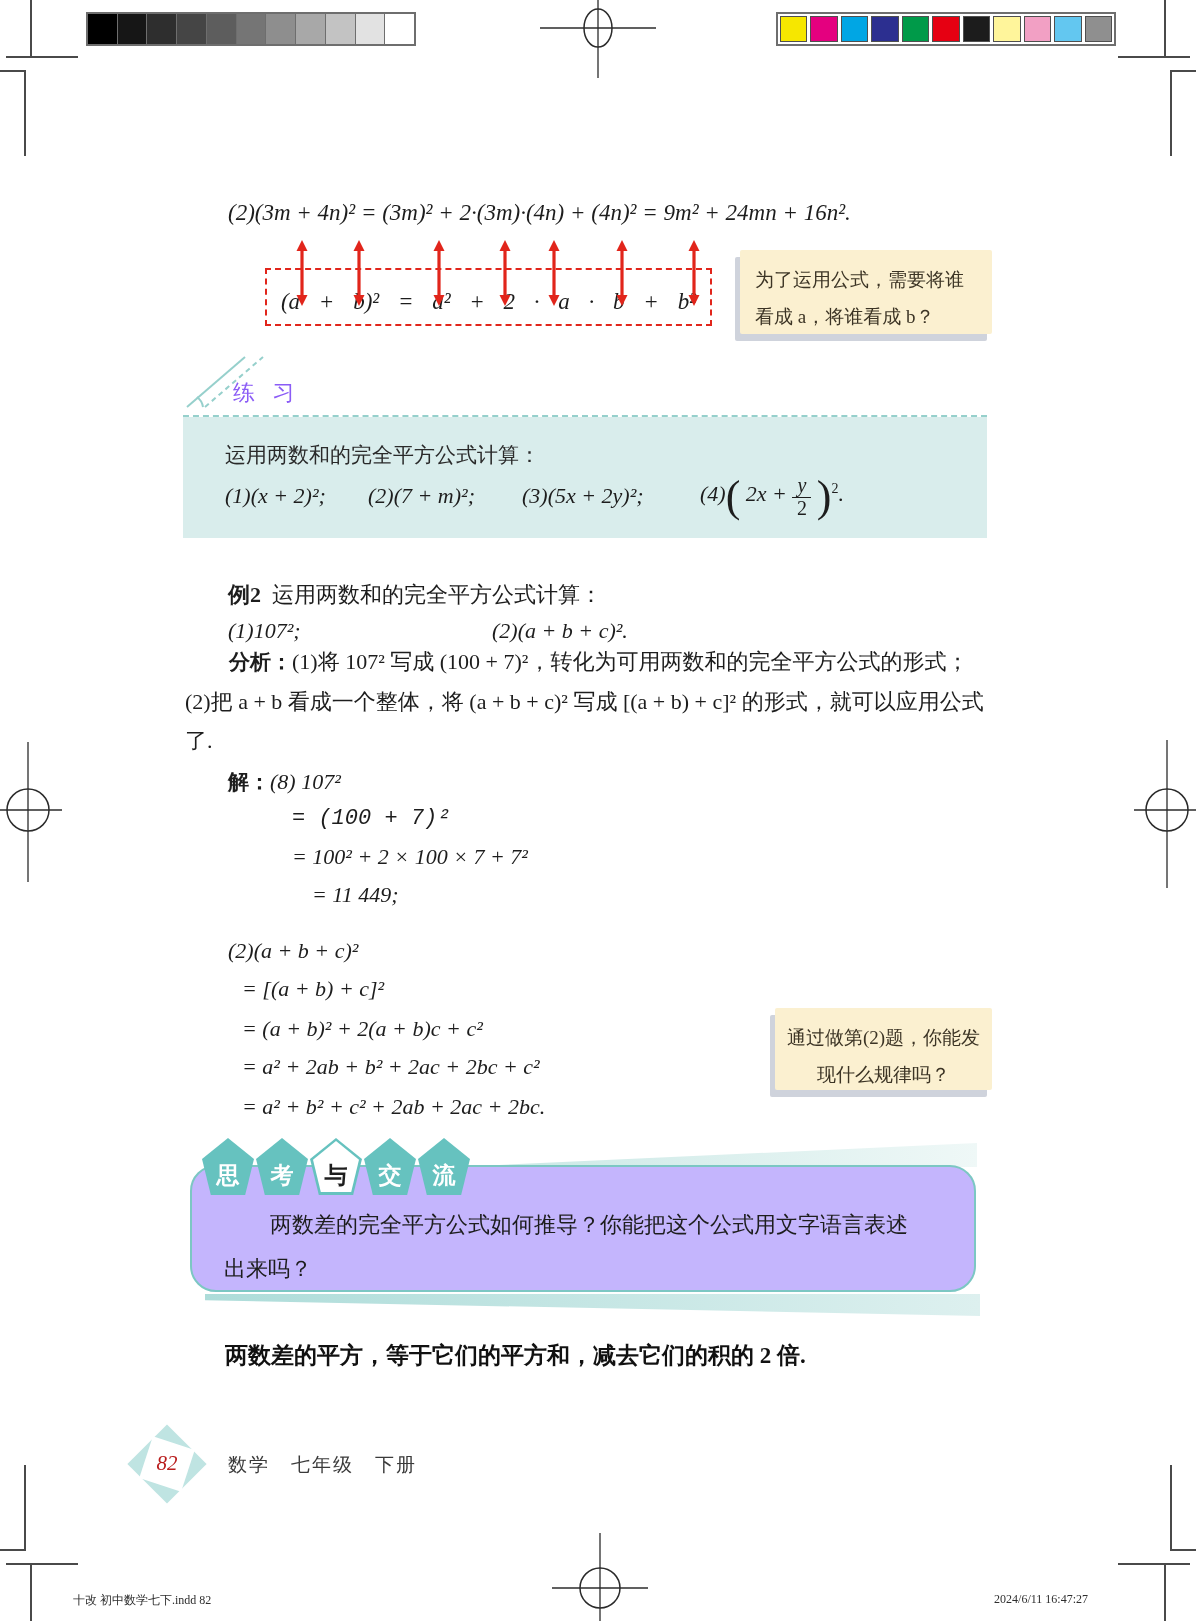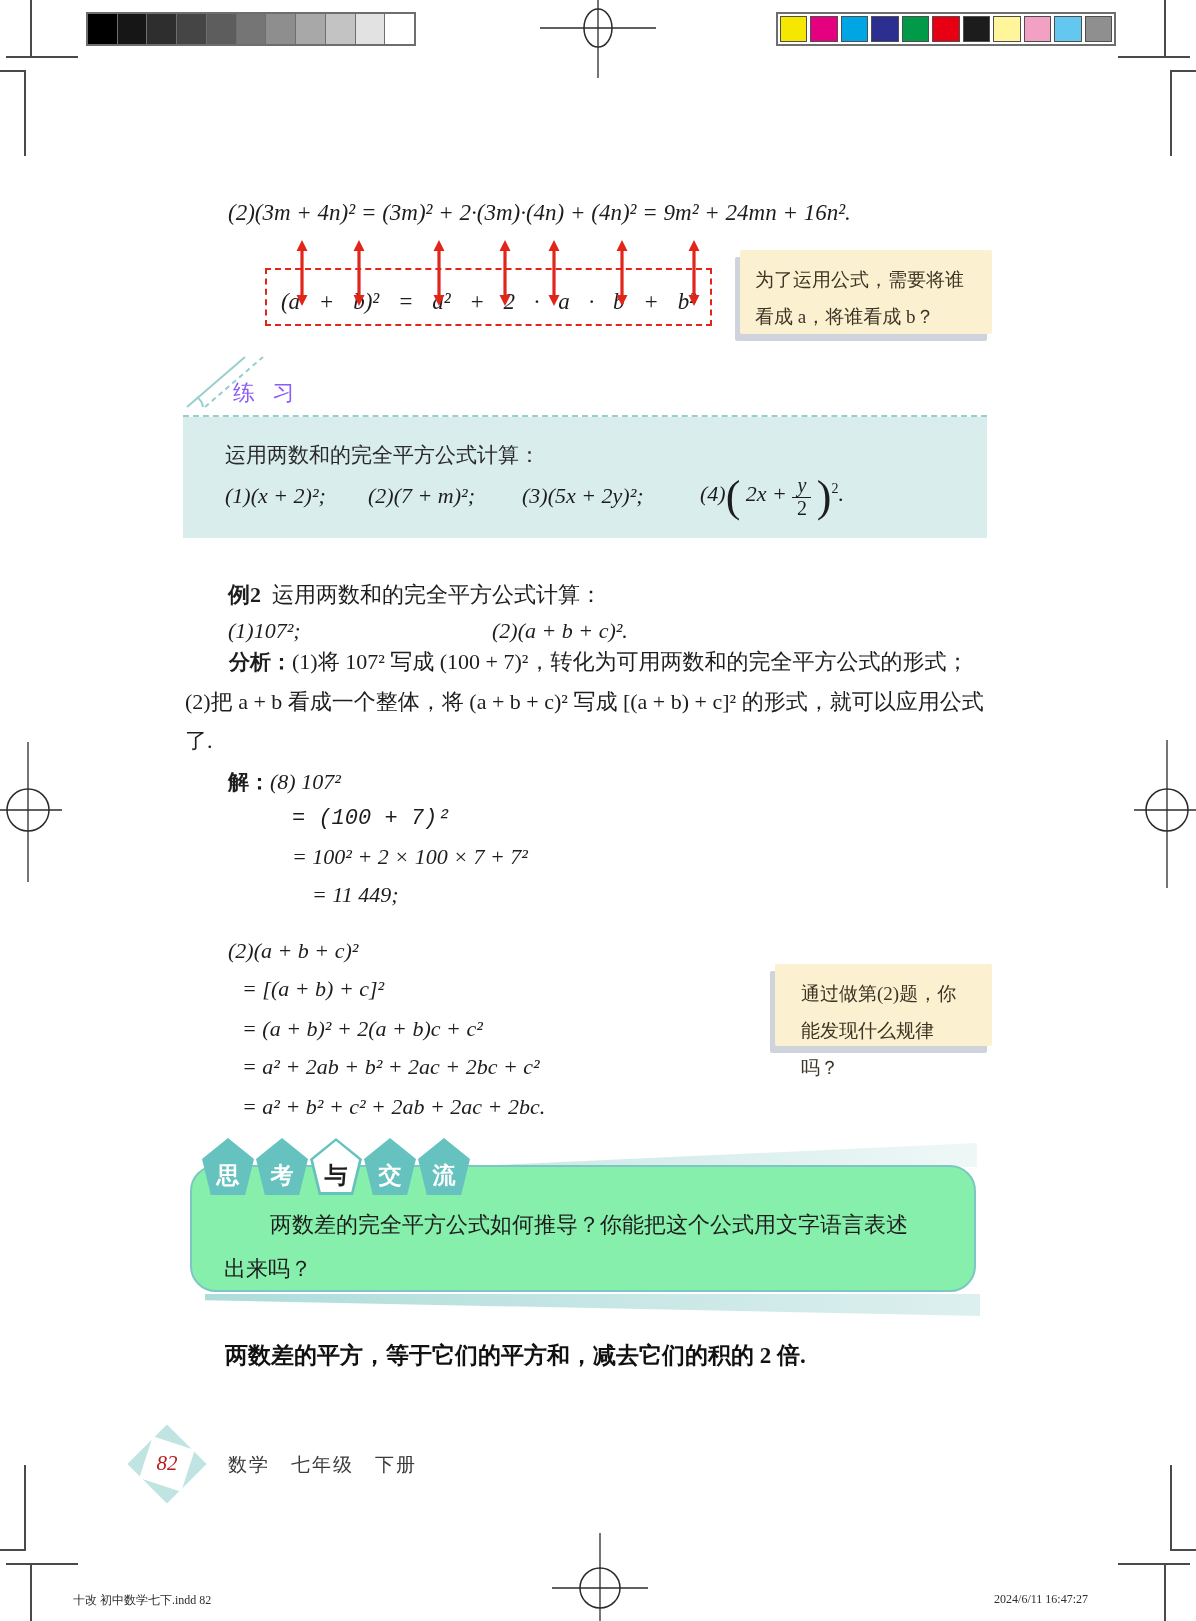--- a/index.html
+++ b/index.html
@@ -191,25 +191,25 @@
 </div>
 <div class="sline math" style="left:292px;top:806px;font-family:Liberation Mono, monospace;">= (100 + 7)²</div>
 <div class="sline math" style="left:292px;top:844px;">= 100² + 2 × 100 × 7 + 7²</div>
 <div class="sline math" style="left:292px;top:882px;margin-left:20px;">= 11 449;</div>
 <div class="sline math" style="left:228px;top:938px;">(2)(a + b + c)²</div>
 <div class="sline math" style="left:242px;top:976px;">= [(a + b) + c]²</div>
 <div class="sline math" style="left:242px;top:1016px;">= (a + b)² + 2(a + b)c + c²</div>
 <div class="sline math" style="left:242px;top:1054px;">= a² + 2ab + b² + 2ac + 2bc + c²</div>
 <div class="sline math" style="left:242px;top:1094px;">= a² + b² + c² + 2ab + 2ac + 2bc.</div>
 
-<div class="note" style="left:775px;top:964px;width:217px;height:82px;padding:11px 26px;">通过做第(2)题，你能发现什么规律吗？</div>
+<div class="note" style="left:775px;top:1008px;width:217px;height:82px;padding:11px 8px;text-align:center;">通过做第(2)题，你能发现什么规律吗？</div>
 
 <div class="abs" style="left:455px;top:1143px;width:522px;height:24px;z-index:1;
      background:linear-gradient(to right,#C7E7E4,#EFF8F7);clip-path:polygon(0 100%,100% 0,100% 100%);"></div>
-<div class="abs" style="left:190px;top:1165px;width:786px;height:127px;border:2.5px solid #7CC7C3;border-radius:26px;background:#86efac;box-sizing:border-box;z-index:2;">
+<div class="abs" style="left:190px;top:1165px;width:786px;height:127px;border:2.5px solid #7CC7C3;border-radius:26px;background:#c4b5fd;box-sizing:border-box;z-index:2;">
   <p class="serif" style="margin:36px 0 0 0;padding:0 60px 0 32px;font-size:22px;line-height:44px;text-indent:46px;width:695px;box-sizing:content-box;">两数差的完全平方公式如何推导？你能把这个公式用文字语言表述出来吗？</p>
 </div>
 <div class="abs" style="left:205px;top:1294px;width:775px;height:22px;
      background:linear-gradient(to right,#ADDCD9,#DDF0EF);clip-path:polygon(0 0,100% 0,100% 100%,0 28%);"></div>
 
 <div class="abs" style="left:202px;top:1138px;display:flex;gap:2px;z-index:3;">
   <div class="badge">
       <div class="shape"></div>
       <div class="label">思</div>
     </div>

